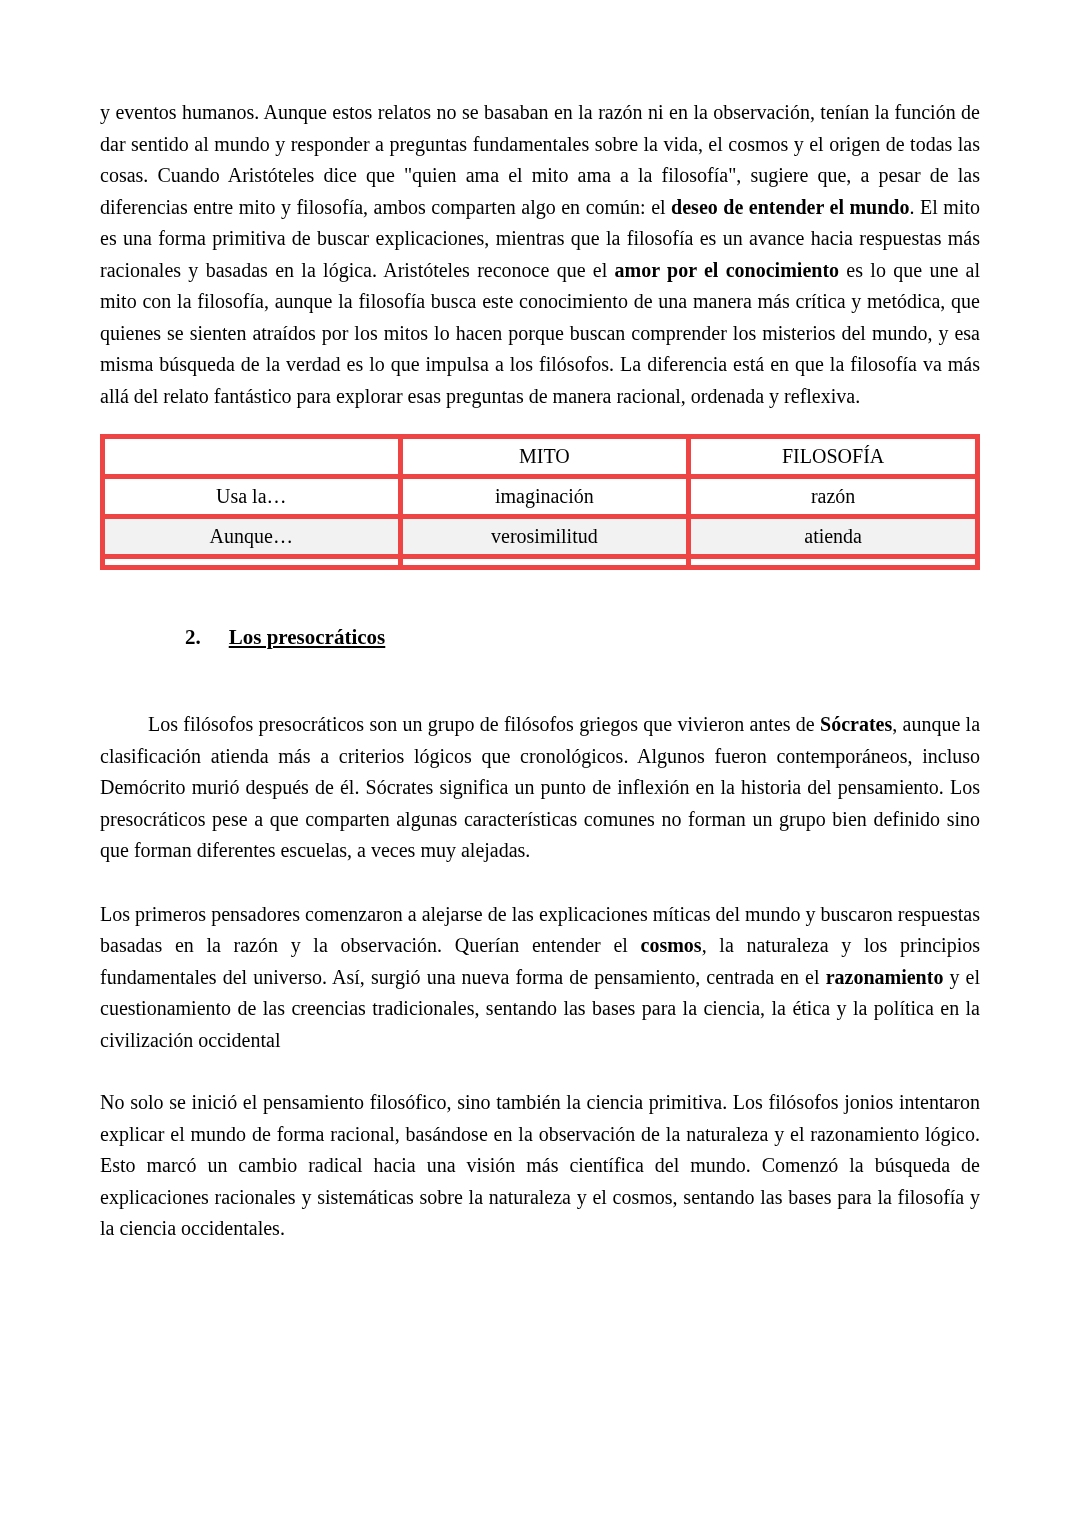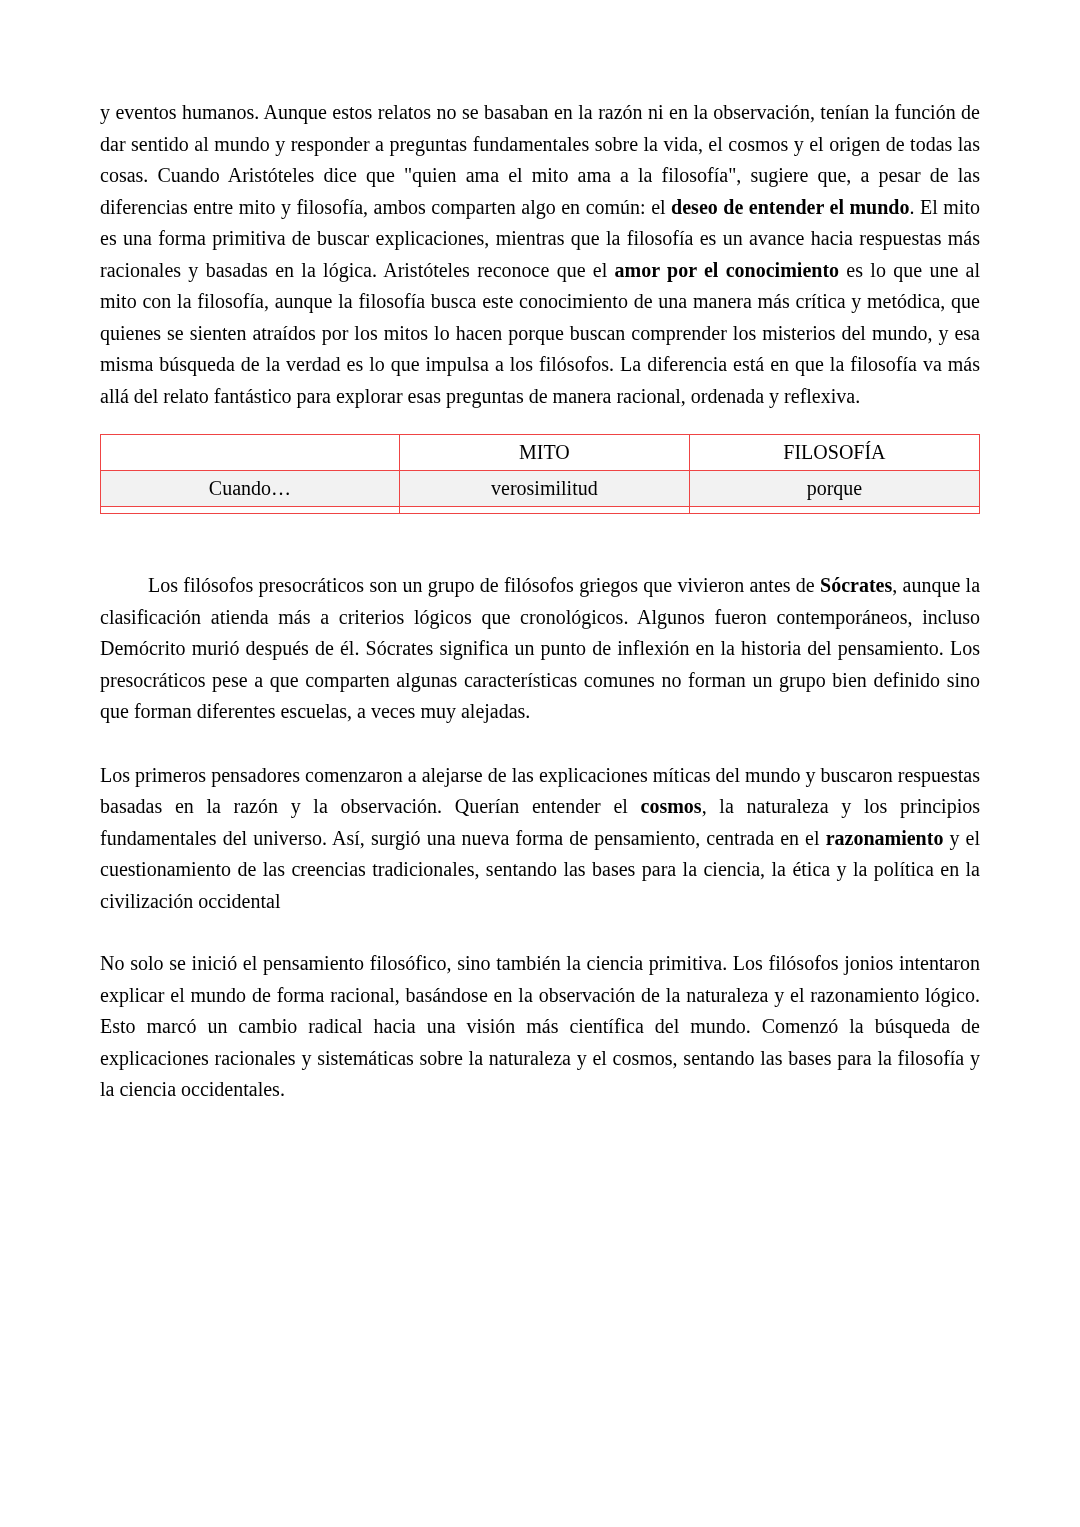--- a/index.html
+++ b/index.html
@@ -25,21 +25,21 @@
     width: 100%;
     border-collapse: collapse;
     margin-top: 22px;
     font-size: 20px;
     table-layout: fixed;
   }
   table.cmp col.c1 { width: 34%; }
   table.cmp col.c2 { width: 33%; }
   table.cmp col.c3 { width: 33%; }
   .cmp th, .cmp td {
-    border: 1px solid #ef4444;
+    border: 5px solid #ef4444;
     text-align: center;
     vertical-align: middle;
     padding: 4px 8px;
     line-height: 27px;
     font-weight: normal;
     overflow: hidden;
   }
   .cmp tr.stripe td { background: #f2f2f2; }
   .cmp tr.spacer td { height: 6px; padding: 0; line-height: 6px; }
   .heading {
@@ -68,33 +68,39 @@
         <col class="c3">
       </colgroup>
     <thead>
       <tr>
         <th></th>
         <th>MITO</th>
         <th>FILOSOFÍA</th>
       </tr>
     </thead>
     <tbody>
+      <tr>
+        <td>Usa la…</td>
+        <td>imaginación</td>
+        <td>razón</td>
+      </tr>
       <tr class="stripe">
-        <td>Cuando…</td>
+        <td>Aunque…</td>
         <td>verosimilitud</td>
-        <td>porque</td>
+        <td>atienda</td>
       </tr>
       <tr class="spacer">
         <td></td>
         <td></td>
         <td></td>
       </tr>
     </tbody>
   </table>
 
+  <h2 class="heading"><span class="hnum">2.</span><span class="htitle">Los presocráticos</span></h2>
 
   <p class="para p-sec1"><span>Los filósofos presocráticos son un grupo de filósofos griegos que vivieron antes de </span><span class="b">Sócrates</span><span>, aunque la clasificación atienda más a criterios lógicos que cronológicos. Algunos fueron contemporáneos, incluso Demócrito murió después de él.  Sócrates significa un punto de inflexión en la historia del pensamiento. Los presocráticos pese a que comparten algunas características comunes no forman un grupo bien definido sino que forman diferentes escuelas, a veces muy alejadas.</span></p>
 
   <p class="para p-sec2"><span>Los primeros pensadores comenzaron a alejarse de las explicaciones míticas del mundo y buscaron respuestas basadas en la razón y la observación. Querían entender el </span><span class="b">cosmos</span><span>, la naturaleza y los principios fundamentales del universo. Así, surgió una nueva forma de pensamiento, centrada en el </span><span class="b">razonamiento</span><span> y el cuestionamiento de las creencias tradicionales, sentando las bases para la ciencia, la ética y la política en la civilización occidental</span></p>
 
   <p class="para p-sec3"><span>No solo se inició el pensamiento filosófico, sino también la ciencia primitiva. Los filósofos jonios intentaron explicar el mundo de forma racional, basándose en la observación de la naturaleza y el razonamiento lógico. Esto marcó un cambio radical hacia una visión más científica del mundo. Comenzó la búsqueda de explicaciones racionales y sistemáticas sobre la naturaleza y el cosmos, sentando las bases para la filosofía y la ciencia occidentales.</span></p>
 
 </div>
 
 </body></html>

